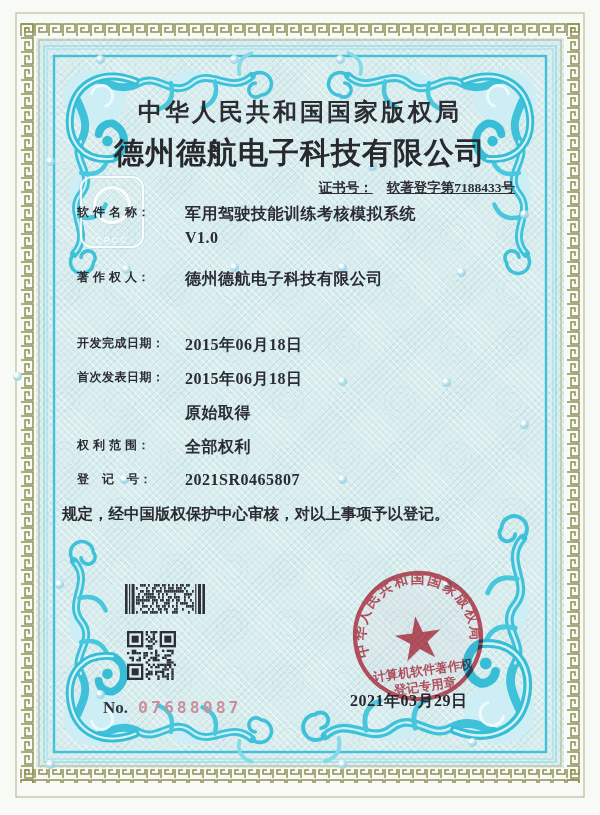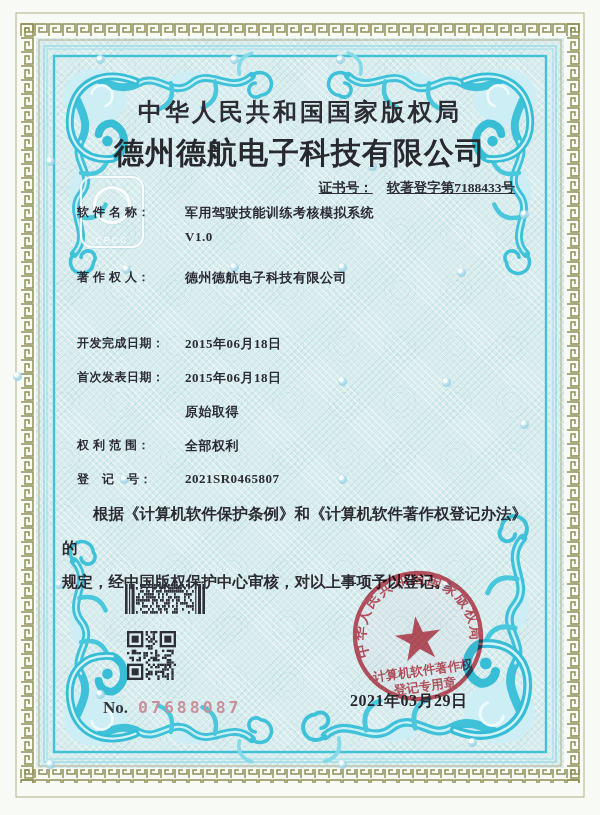--- a/index.html
+++ b/index.html
@@ -15,21 +15,21 @@
     background-size:auto,auto,56px 56px;}
   svg.frame{position:absolute;left:0;top:0;}
   .txt{position:absolute;white-space:pre;}
   .authority{top:96px;left:0;width:600px;text-align:center;font-size:24px;font-weight:700;
              letter-spacing:3px;color:#2c2c33;}
   .cert-title{top:133px;left:0;width:600px;text-align:center;font-size:30px;font-weight:700;
              letter-spacing:1px;color:#28282f;}
   .cert-no{top:179px;right:85px;font-size:13.5px;font-weight:700;color:#2e2e36;text-decoration:underline;}
   .cert-no .gap{display:inline-block;width:14px;}
   .row-label{left:77px;font-size:12px;font-weight:700;letter-spacing:.5px;}
-  .row-value{left:185px;font-size:13px;font-weight:700;letter-spacing:.5px;}
+  .row-value{left:185px;font-size:16px;font-weight:700;letter-spacing:.5px;}
   .statement{position:absolute;left:62px;top:497px;width:480px;font-size:15.5px;font-weight:700;
              line-height:34px;color:#2b2b31;}
   .statement .l1{text-indent:31px;}
   .sparkle{position:absolute;width:9px;height:9px;border-radius:50%;opacity:.85;
     background:radial-gradient(circle at 35% 30%,#ffffff 0 2px,#bfe3ef 3px,#8fcfe2 6px,rgba(143,207,226,0) 8px);}
   .emblem{position:absolute;left:80px;top:176px;width:60px;height:68px;
     border:2.5px solid rgba(255,255,255,.85);border-radius:12px;
     box-shadow:0 0 0 1px rgba(160,205,212,.30), inset 0 0 0 1px rgba(160,205,212,.22);}
   .emblem .ring{position:absolute;left:11px;top:8px;width:32px;height:32px;border-radius:50%;
     border:3px solid rgba(255,255,255,.85);box-shadow:0 0 0 1px rgba(160,205,212,.28);}
@@ -153,21 +153,20 @@
 
   <div class="txt row-value" style="top:403px">原始取得</div>
 
   <div class="txt row-label" style="top:437px">权 利 范 围：</div>
   <div class="txt row-value" style="top:437px">全部权利</div>
 
   <div class="txt row-label" style="top:471px">登　记　号：</div>
   <div class="txt row-value" style="top:471px">2021SR0465807</div>
 
   <div class="statement">
-    <div class="l1">根据《计算机软件保护条例》和《计算机软件著作权登记办法》的</div>
     <div class="l2">规定，经中国版权保护中心审核，对以上事项予以登记。</div>
   </div>
 
   <svg id="barcode" class="codes" width="80" height="30" viewBox="0 0 80 30">
       <rect x="0" y="0" width="2.6" height="30" fill="#30303a"></rect>
       <rect x="4" y="0" width="1.2" height="30" fill="#30303a"></rect>
       <rect x="6.6" y="0" width="3" height="30" fill="#30303a"></rect>
       <rect x="70.2" y="0" width="1.2" height="30" fill="#30303a"></rect>
       <rect x="73" y="0" width="3" height="30" fill="#30303a"></rect>
       <rect x="77.4" y="0" width="2.6" height="30" fill="#30303a"></rect>

